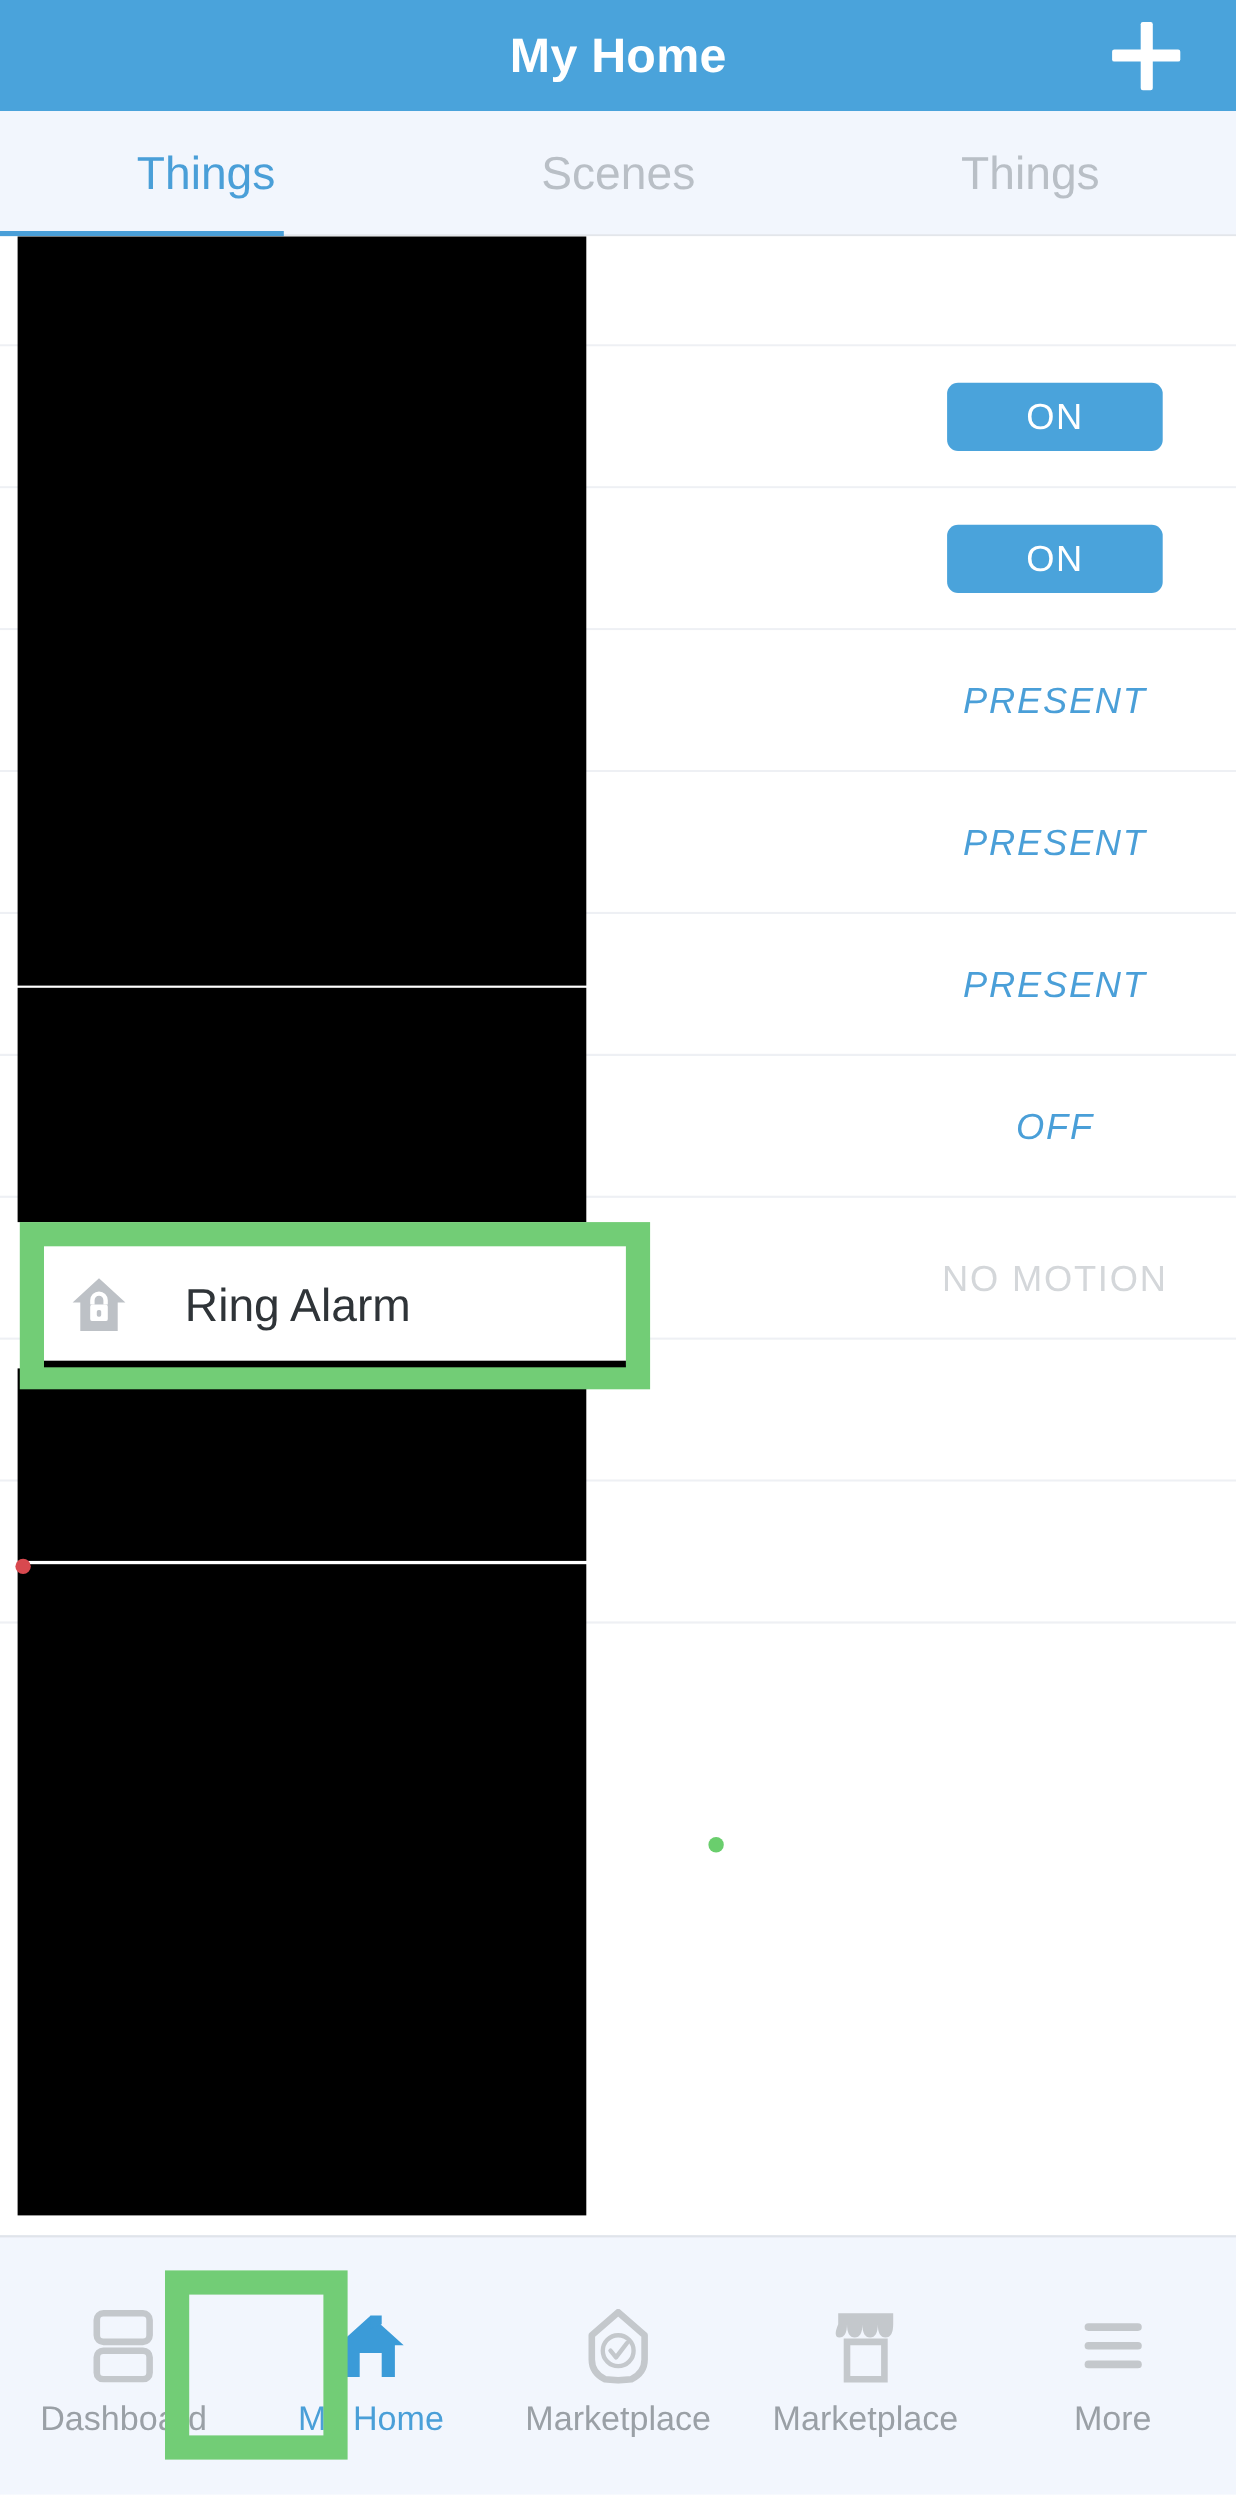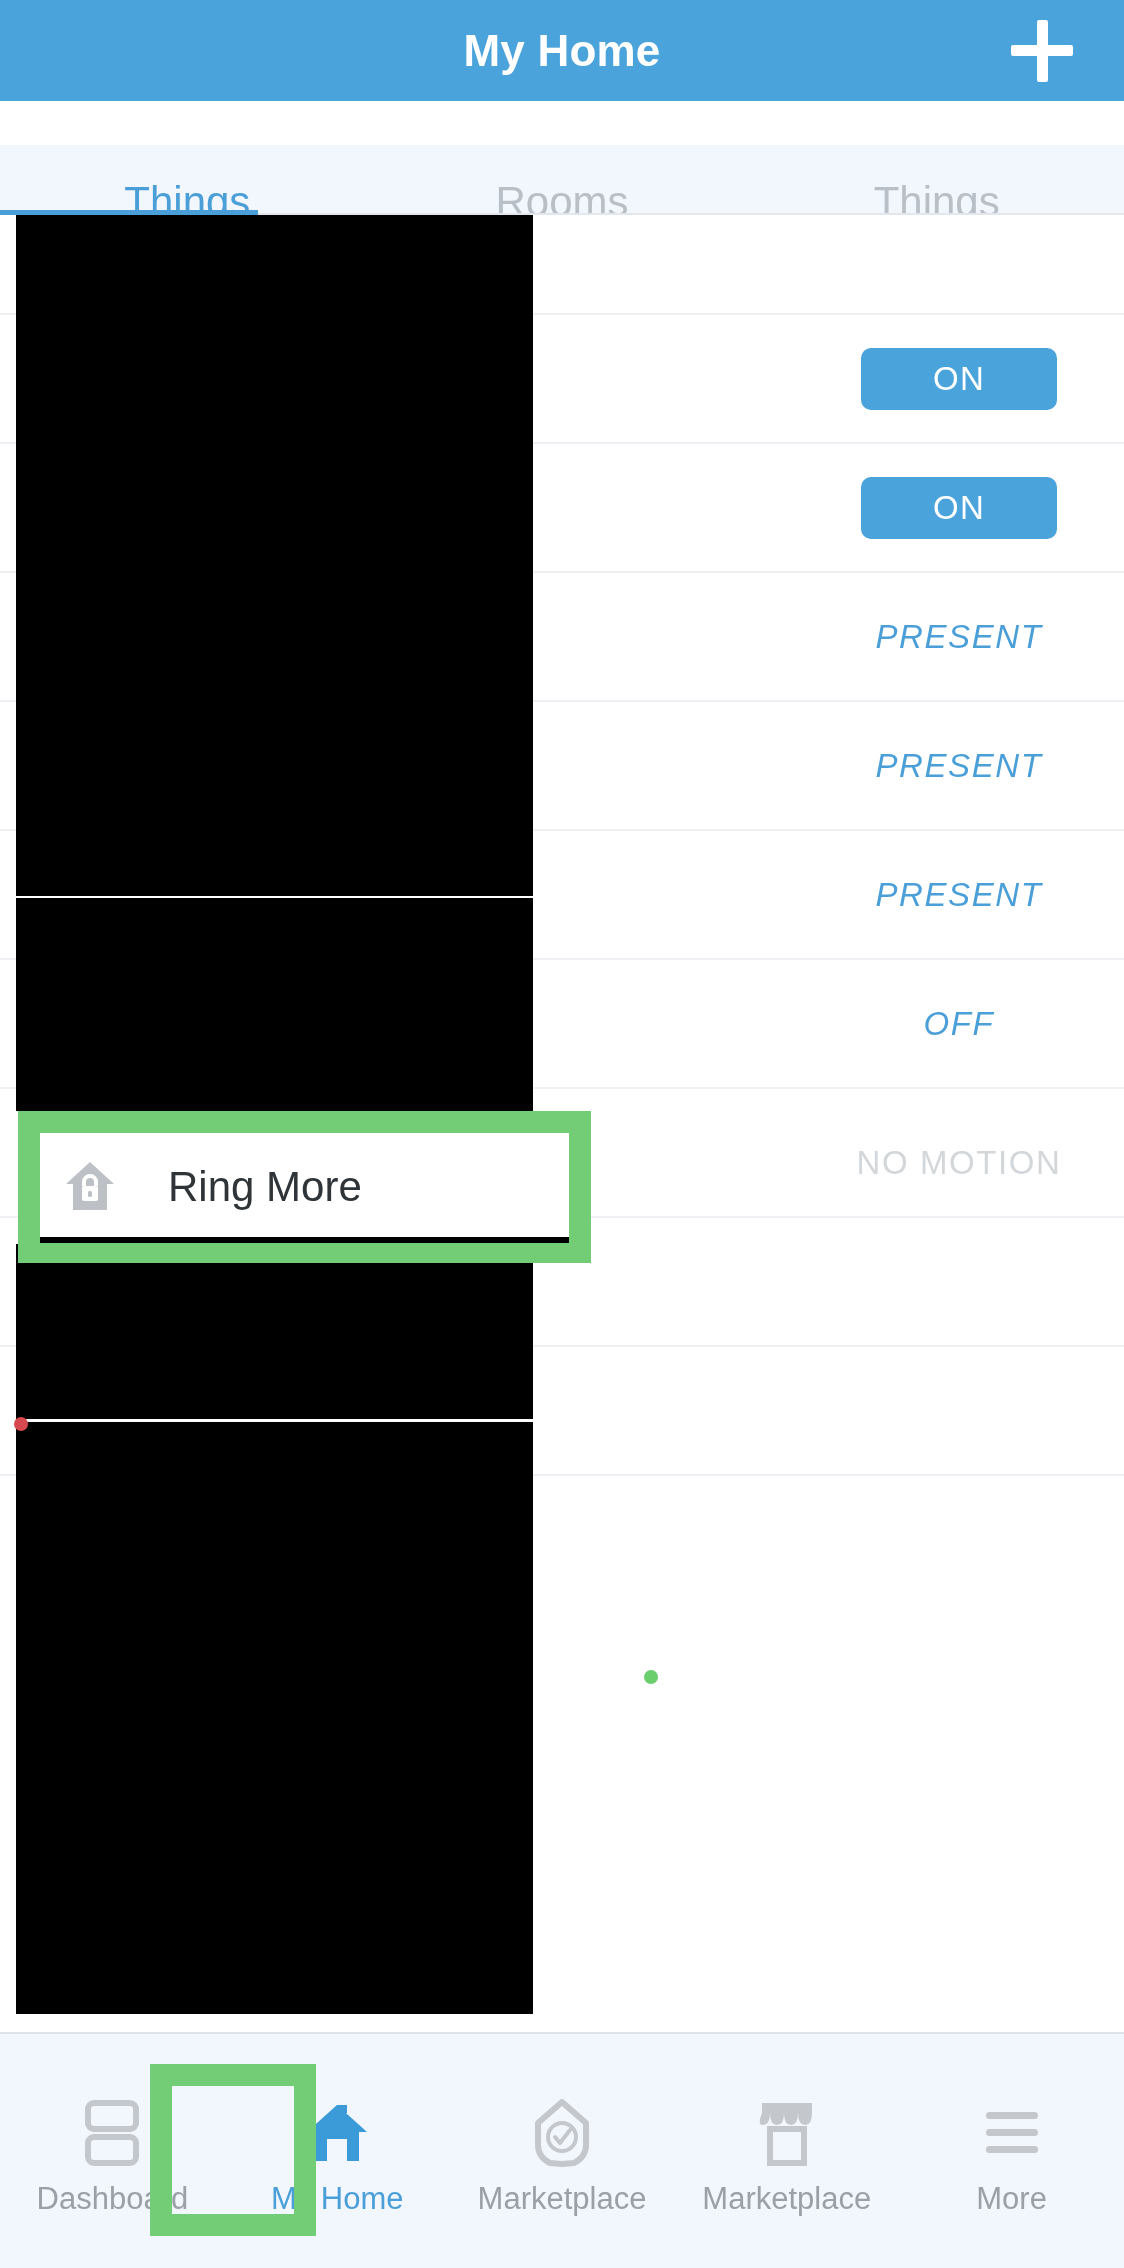--- a/index.html
+++ b/index.html
@@ -23,21 +23,21 @@
     position:absolute; right:46px; top:50%; transform:translateY(-50%);
     width:72px; height:72px; display:flex; align-items:center; justify-content:center;
     cursor:pointer;
   }
   .add-btn .bar-h { position:absolute; width:62px; height:11px; background:#fff; border-radius:2px; }
   .add-btn .bar-v { position:absolute; width:11px; height:62px; background:#fff; border-radius:2px; }
 
   
   .tabbar {
     position:absolute; left:0; top:101px; width:1124px; height:113px;
-    background:#f2f6fd; display:flex;margin-top:44px;
+    background:#f2f6fd; display:flex;
   }
   .tab {
     flex:1; display:flex; align-items:center; justify-content:center;
     font-size:42px; color:#b9bfc6; position:relative; cursor:pointer;
   }
   .tab.active { color:#4a9fd8; }
   .tab-underline {
     position:absolute; left:0; top:210px; width:258px; height:5px; background:#4a9fd8;
   }
   .tabbar-border {
@@ -121,21 +121,21 @@
       <div class="bar-h"></div>
       <div class="bar-v"></div>
     </div>
   </div>
 
   <div class="tabbar">
     <div class="tab active">
       <span>Things</span>
     </div>
     <div class="tab">
-      <span>Rooms</span>
+      <span>Scenes</span>
     </div>
     <div class="tab">
       <span>Things</span>
     </div>
   </div>
   <div class="tabbar-border"></div>
   <div class="tab-underline"></div>
 
   <div class="list">
 
@@ -225,21 +225,21 @@
 
     <div class="ring-row-surface">
       <div style="width:100px; display:flex; align-items:center; justify-content:center;">
         <svg width="52" height="54" viewBox="0 0 52 54" aria-hidden="true">
           <path d="M26 2 L50 24 L43 24 L43 50 L9 50 L9 24 L2 24 Z" fill="#bdc1c6"></path>
           <path d="M20 26 L20 22 a6 6 0 0 1 12 0 L32 26" fill="none" stroke="#ffffff" stroke-width="4"></path>
           <rect x="18" y="26" width="16" height="15" rx="2" fill="#ffffff"></rect>
           <rect x="24" y="31" width="4" height="6" rx="1.6" fill="#bdc1c6"></rect>
         </svg>
       </div>
-      <div style="flex:1; font-size:42px; color:#2f3438; padding-left:28px;">Ring More</div>
+      <div style="flex:1; font-size:42px; color:#2f3438; padding-left:28px;">Ring Alarm</div>
     </div>
     <div class="ring-underbar"></div>
 
     <div class="highlight-ring"></div>
   </div>
 
   <div class="bottomnav">
 
     <div class="navitem">
       <div class="navicon">

